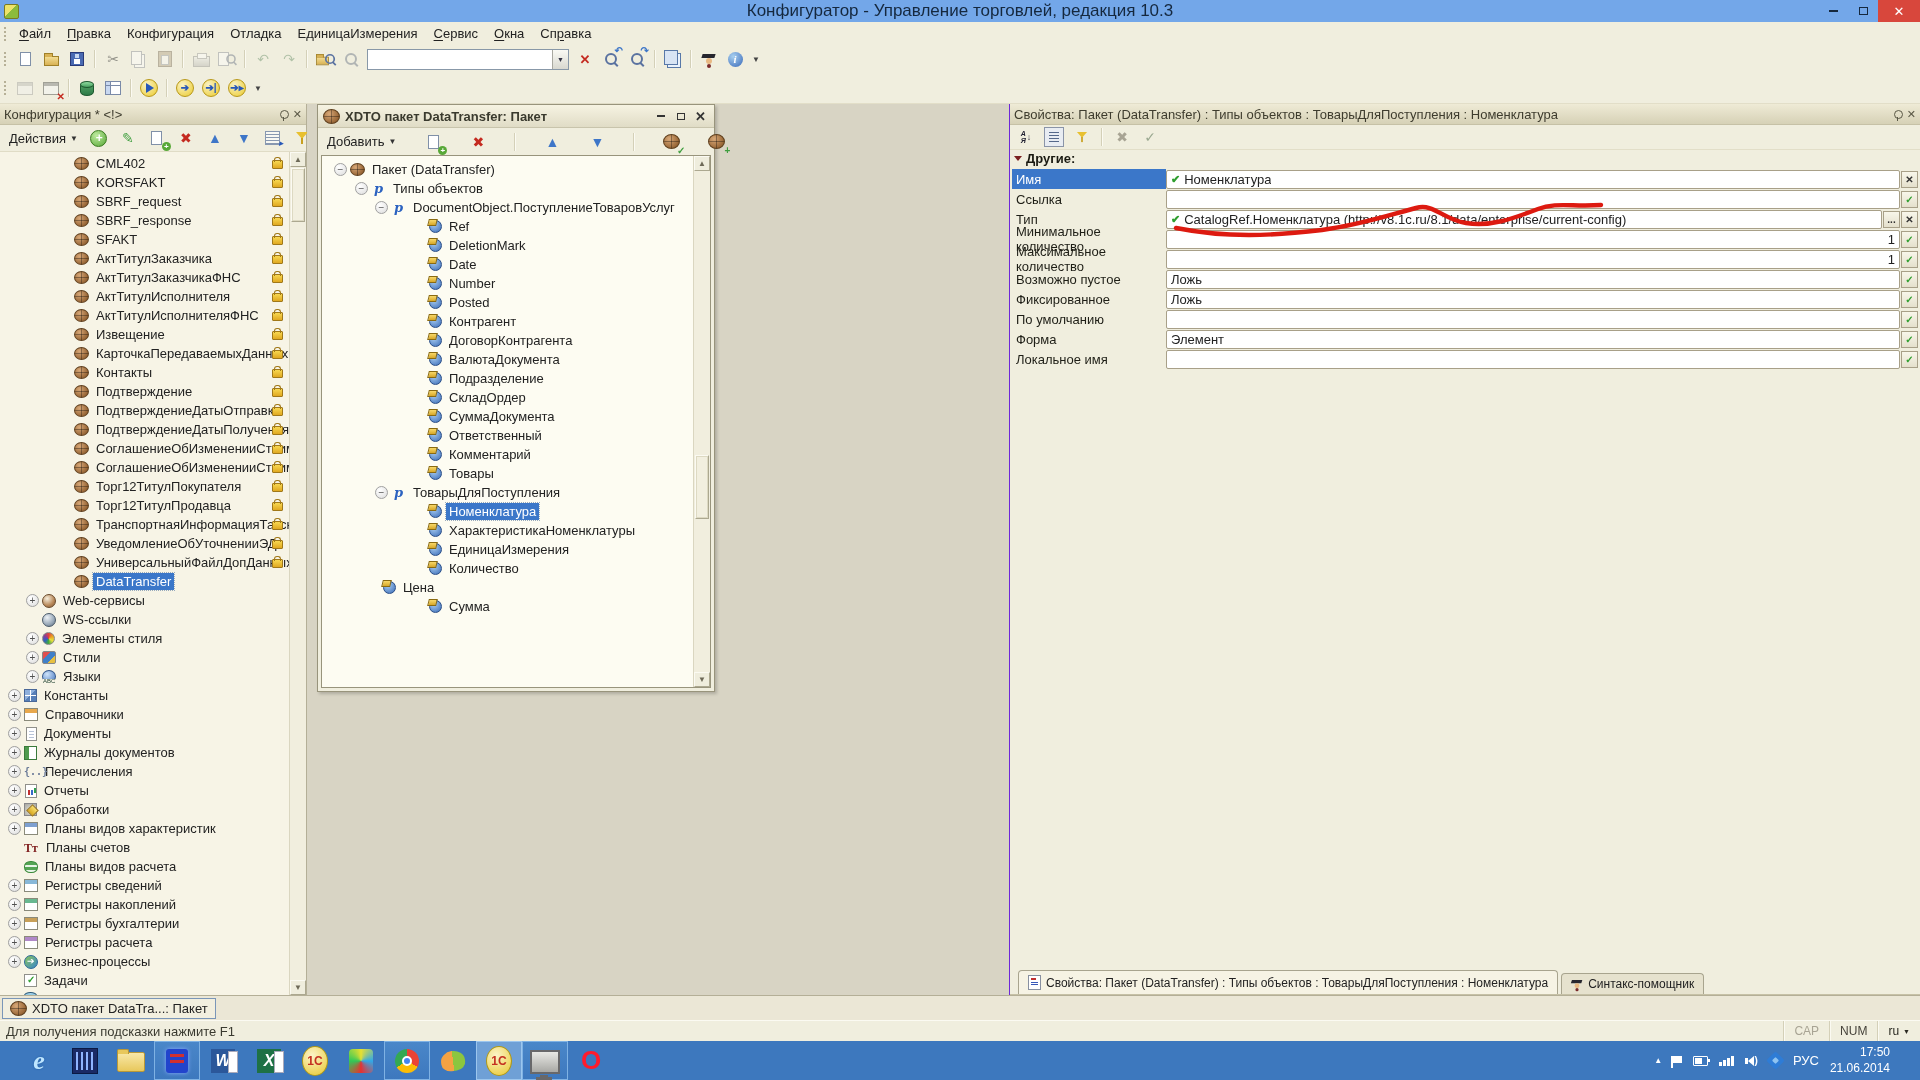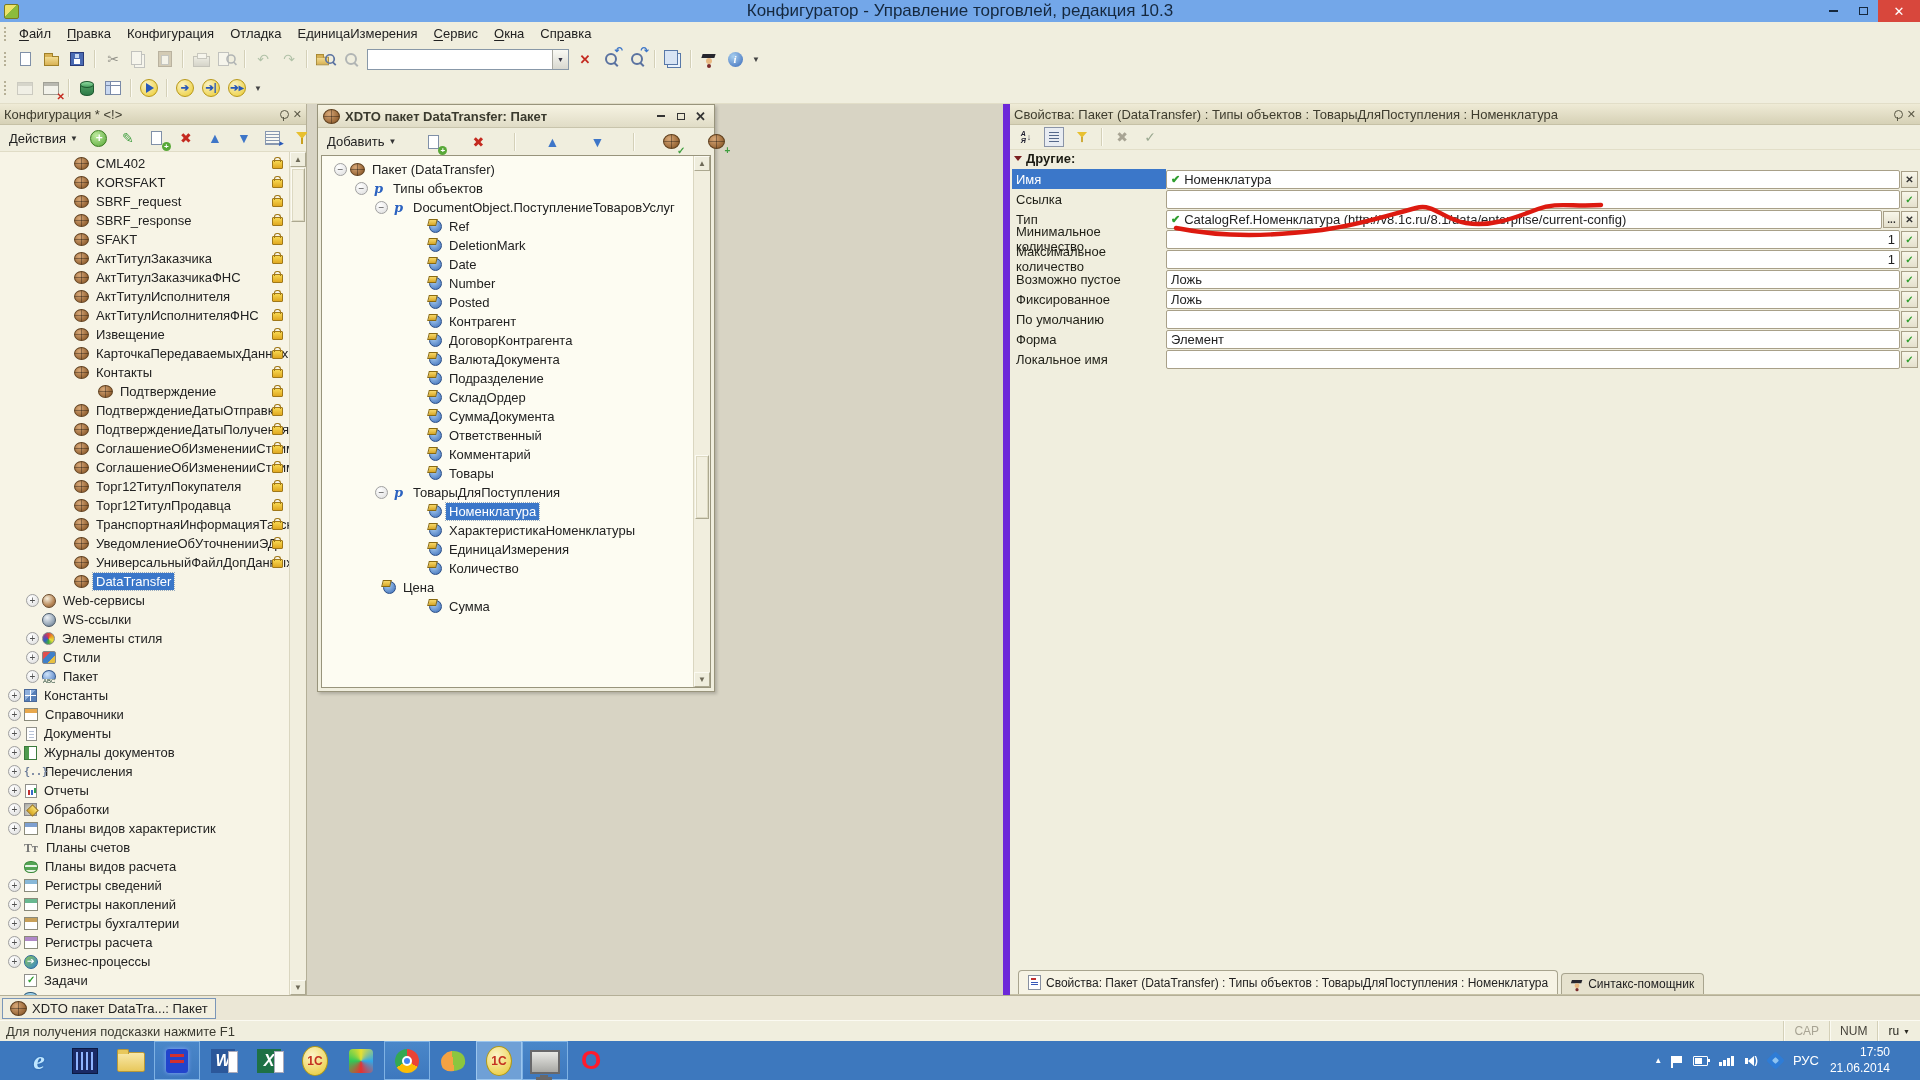--- a/index.html
+++ b/index.html
@@ -110,21 +110,21 @@
   .ic-doc{width:11px;height:14px;border:1px solid #90908A;background:#fff;margin-left:2px;}
   .ic-doc::before{content:"";position:absolute;left:2px;right:2px;top:3px;height:8px;background:repeating-linear-gradient(#B8C4D8 0 1px,transparent 1px 3px);}
   .ic-jrn{width:13px;height:14px;border:1px solid #3A7A3A;background:linear-gradient(90deg,#4E9A4E 4px,#fff 4px);}
   .ic-enum{width:14px;height:14px;color:#6A7A98;font:bold 10px "DejaVu Sans Mono",monospace;text-align:center;line-height:14px;}
   .ic-rep{width:12px;height:14px;border:1px solid #90908A;background:#fff;margin-left:1px;}
   .ic-rep::before{content:"";position:absolute;left:2px;bottom:2px;width:2px;height:5px;background:#C03030;box-shadow:3px 0 0 #3868C8,6px -2px 0 #30A050;}
   .ic-proc{width:13px;height:13px;background:radial-gradient(circle at 50% 60%,#E0E0DC,#A8A8A0);border:1px solid #88888A;}
   .ic-proc::before{content:"";position:absolute;left:3px;top:2px;width:7px;height:7px;background:linear-gradient(#F8E070,#D8A820);transform:rotate(45deg);border:1px solid #A07818;}
   .ic-chpl{width:14px;height:13px;border:1px solid #8A8A7A;background:linear-gradient(#7EA0D0 0 4px,#fff 4px);}
   .ic-chpl::before{content:"";position:absolute;left:0;right:0;top:4px;bottom:0;background:linear-gradient(90deg,transparent 30%,#9AAABB 30% 36%,transparent 36% 64%,#9AAABB 64% 70%,transparent 70%);}
-  .ic-acct{width:15px;height:14px;color:#737373;font:bold 12px "Liberation Serif",serif;line-height:14px;text-align:left;}
+  .ic-acct{width:15px;height:14px;color:#7f1d1d;font:bold 12px "Liberation Serif",serif;line-height:14px;text-align:left;}
   .ic-calc{width:14px;height:12px;background:repeating-linear-gradient(#54A454 0 3px,#E8F4E8 3px 5px);border-radius:45%;border:1px solid #3A8A3A;}
   .ic-reg1{width:14px;height:13px;border:1px solid #8A8A7A;background:linear-gradient(#88B8D8 0 4px,#fff 4px);}
   .ic-reg2{width:14px;height:13px;border:1px solid #8A8A7A;background:linear-gradient(#68B890 0 4px,#fff 4px);}
   .ic-reg3{width:14px;height:13px;border:1px solid #8A8A7A;background:linear-gradient(#C8A058 0 4px,#fff 4px);}
   .ic-reg4{width:14px;height:13px;border:1px solid #8A8A7A;background:linear-gradient(#B088C8 0 4px,#fff 4px);}
   .ic-reg1::before,.ic-reg2::before,.ic-reg3::before,.ic-reg4::before{content:"";position:absolute;left:0;right:0;top:4px;bottom:0;background:linear-gradient(90deg,transparent 46%,#9AAABB 46% 54%,transparent 54%);}
   .ic-bp{width:14px;height:14px;border-radius:50%;background:linear-gradient(135deg,#8CC45C,#3888C8);border:1px solid #2A6898;}
   .ic-bp::before{content:"➔";position:absolute;left:2px;top:0px;color:#fff;font-size:9px;}
   .ic-task{width:13px;height:13px;border:1px solid #90908A;background:#fff;}
   .ic-task::before{content:"✓";position:absolute;left:2px;top:-1px;color:#2E9E2E;font-size:10px;font-weight:bold;}
@@ -144,21 +144,21 @@
   .workspace{flex:1;background:#D8D4C4;position:relative;min-width:0;}
   .mdi{position:absolute;left:10px;top:0;width:398px;height:588px;background:#F0EEDE;border:1px solid #98947C;box-shadow:2px 2px 3px #00000030;display:flex;flex-direction:column;box-sizing:border-box;}
   .mdi-title{height:22px;flex:none;display:flex;align-items:center;gap:5px;padding:0 5px;background:linear-gradient(#F6F3E2,#E0DCC6);border-bottom:1px solid #C8C4AC;font-weight:bold;color:#3A3A2E;justify-content:space-between;}
   .mdi-btns{margin-left:auto;display:flex;gap:3px;align-items:center;}
   .mb{width:17px;height:15px;display:flex;align-items:center;justify-content:center;color:#333;}
   .mdi-toolbar{height:27px;flex:none;display:flex;align-items:center;gap:21px;padding:0 5px;}
   .mdi-body{flex:1;margin:0 3px 3px;background:#FDFCF2;border:1px solid #98947C;display:flex;min-height:0;}
   .mdi-tree{flex:1;padding-top:4px;overflow:hidden;}
 
   
-  .right-panel{width:910px;flex:none;display:flex;flex-direction:column;background:#F0EEDE;border-left:7px solid #6d28d9;position:relative;}
+  .right-panel{width:910px;flex:none;display:flex;flex-direction:column;background:#F0EEDE;border-left:1px solid #6d28d9;position:relative;}
   .ptoolbar{height:24px;flex:none;display:flex;align-items:center;gap:4px;padding:0 4px;border-bottom:1px solid #E2DEC8;}
   .i-az{display:flex;flex-direction:column;font-size:7px;line-height:7px;color:#223;font-weight:bold;}
   .i-azwrap{display:flex;align-items:center;gap:1px;}
   .i-cats{width:18px;height:18px;border:1px solid #8A94A8;background:#E8ECF2;display:flex;align-items:center;justify-content:center;}
   .i-cats i{display:block;width:10px;height:10px;background:repeating-linear-gradient(#55688A 0 1px,transparent 1px 3px);}
   .psection{height:17px;flex:none;display:flex;align-items:center;gap:4px;padding:0 4px;font-weight:bold;color:#1A1A12;}
   .psection .arr{width:0;height:0;border-left:4px solid transparent;border-right:4px solid transparent;border-top:5px solid #7A2020;}
   .pgrid{flex:none;position:relative;padding:2px 2px 0 2px;}
   .prow{display:flex;align-items:center;height:20px;}
   .plabel{width:154px;flex:none;padding-left:4px;color:#1E1E16;box-sizing:border-box;align-self:stretch;display:flex;align-items:center;}
@@ -490,21 +490,21 @@
               <span class="ci ic-xdto"></span>
               <span class="lbl">КарточкаПередаваемыхДанных...</span>
               <span class="lock"></span>
             </div>
             <div class="row" style="padding-left: 58px;">
               <span class="exp none">+</span>
               <span class="ci ic-xdto"></span>
               <span class="lbl">Контакты</span>
               <span class="lock"></span>
             </div>
-            <div class="row" style="padding-left: 58px; margin-left: 24px;">
+            <div class="row" style="padding-left: 58px;">
               <span class="exp none">+</span>
               <span class="ci ic-xdto"></span>
               <span class="lbl">Подтверждение</span>
               <span class="lock"></span>
             </div>
             <div class="row" style="padding-left: 58px;">
               <span class="exp none">+</span>
               <span class="ci ic-xdto"></span>
               <span class="lbl">ПодтверждениеДатыОтправки</span>
               <span class="lock"></span>
@@ -578,21 +578,21 @@
               <span class="lbl">Элементы стиля</span>
             </div>
             <div class="row" style="padding-left: 26px;">
               <span class="exp">+</span>
               <span class="ci ic-styles"></span>
               <span class="lbl">Стили</span>
             </div>
             <div class="row" style="padding-left: 26px;">
               <span class="exp">+</span>
               <span class="ci ic-langs"></span>
-              <span class="lbl">Пакет</span>
+              <span class="lbl">Языки</span>
             </div>
             <div class="row" style="padding-left: 8px;">
               <span class="exp">+</span>
               <span class="ci ic-const"></span>
               <span class="lbl">Константы</span>
             </div>
             <div class="row" style="padding-left: 8px;">
               <span class="exp">+</span>
               <span class="ci ic-cat"></span>
               <span class="lbl">Справочники</span>

